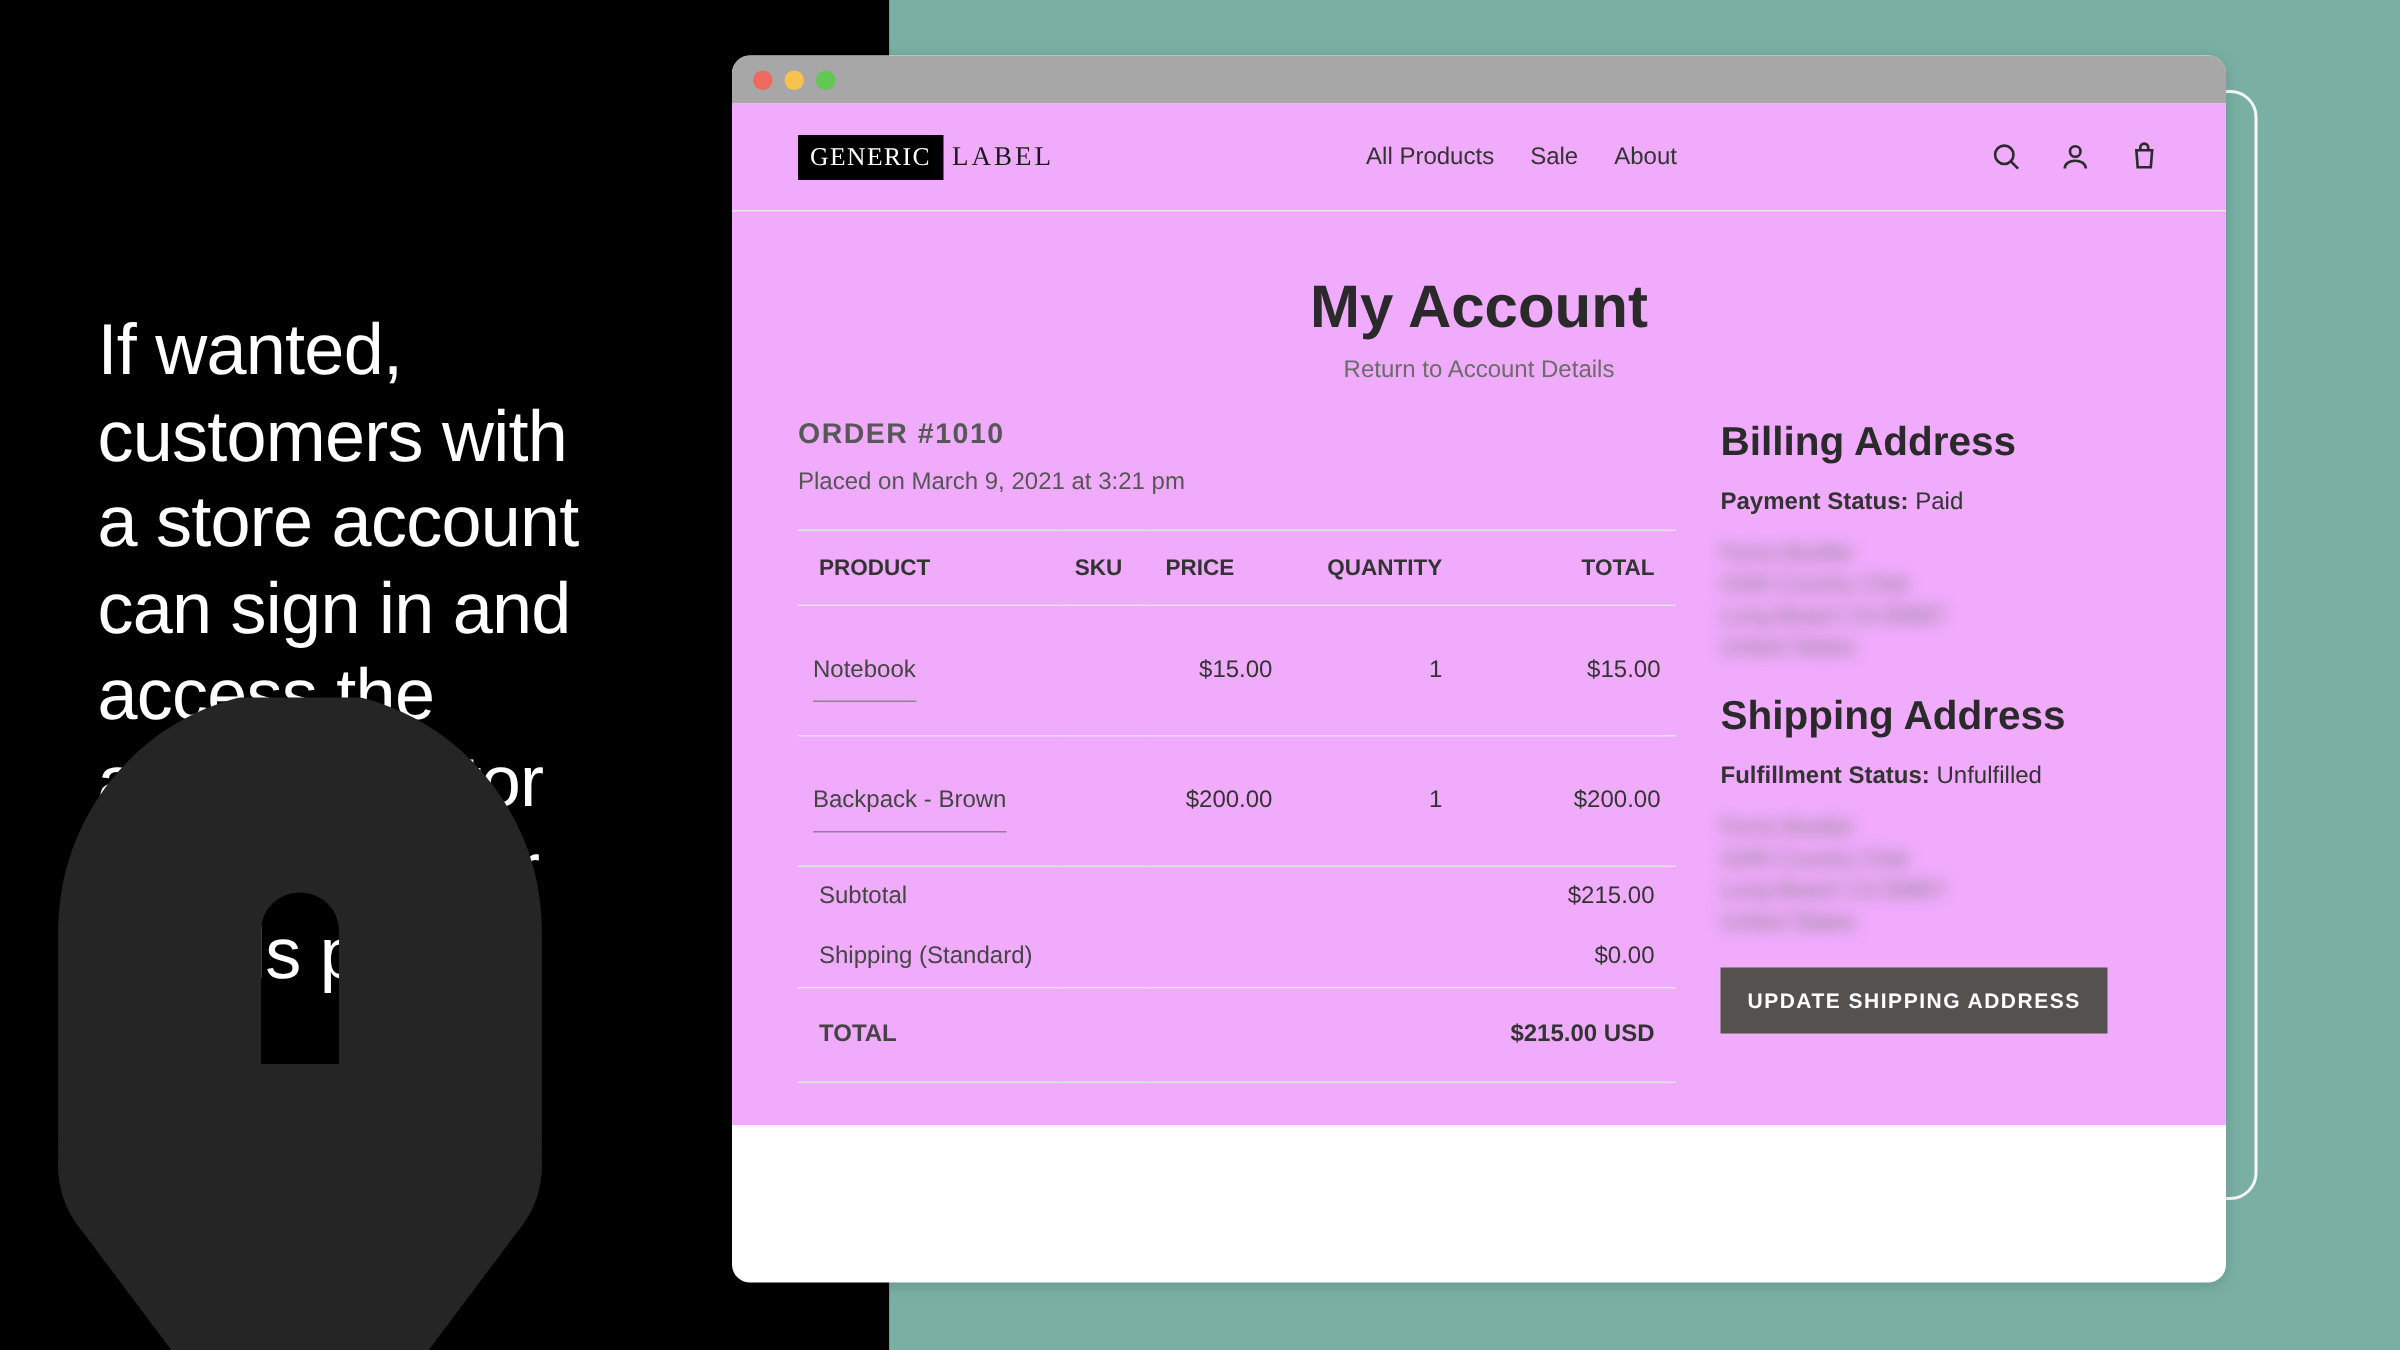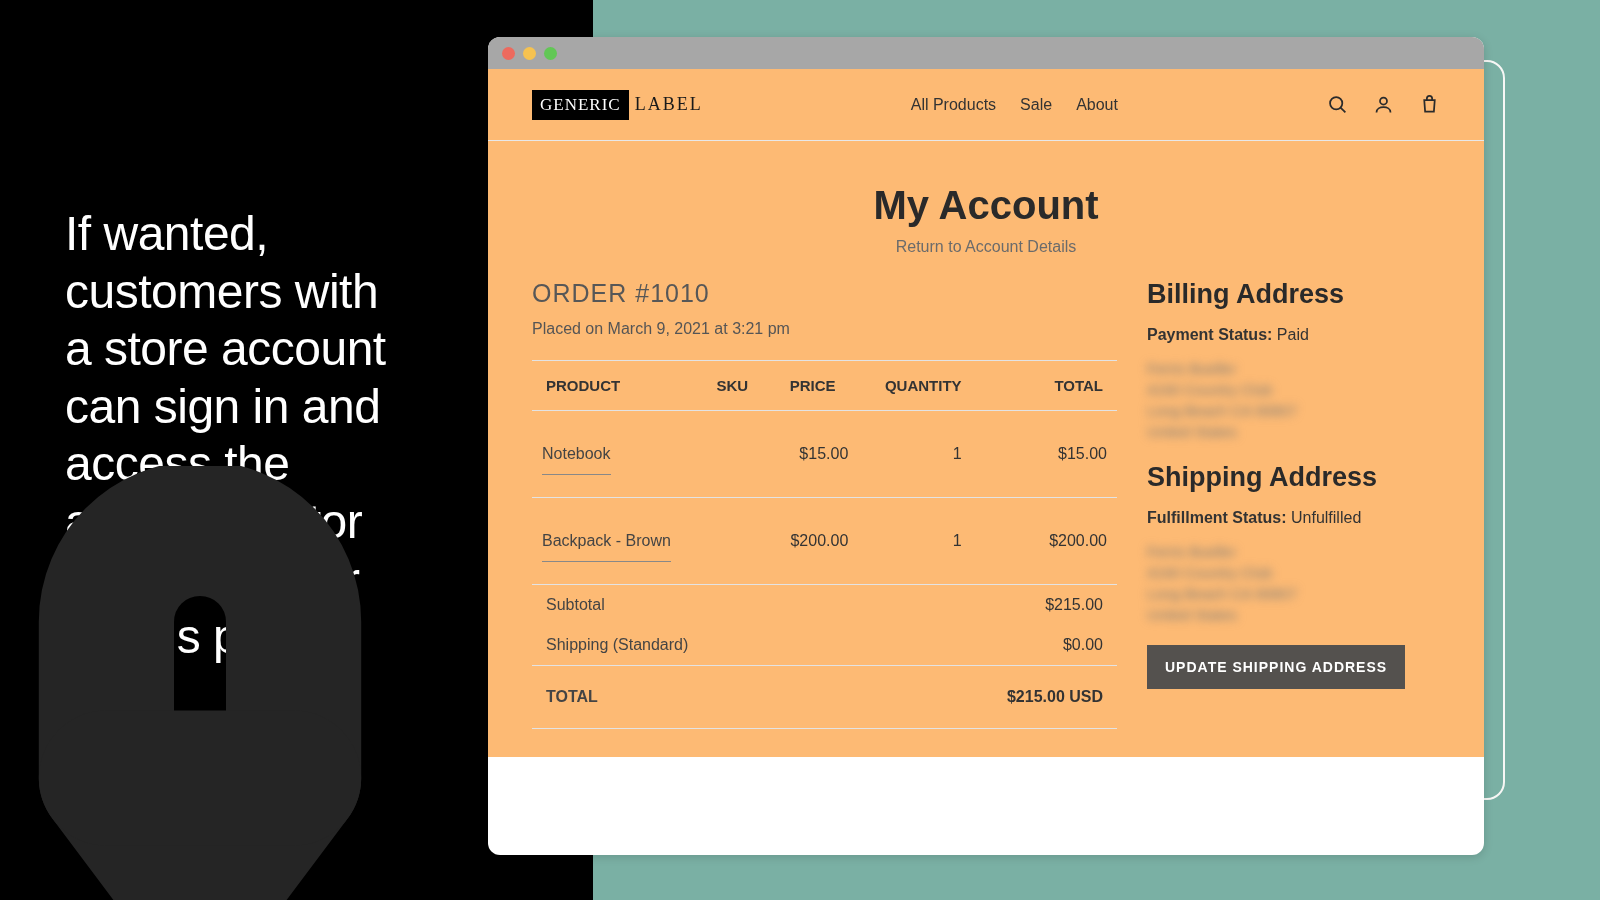--- a/index.html
+++ b/index.html
@@ -17,41 +17,41 @@
 
   
   .frame-outline { position: absolute; top: 60px; right: 95px; width: 880px; height: 740px; border: 2.5px solid #f7f7f5; border-radius: 18px; }
 
   
   .browser { position: absolute; top: 37px; left: -105px; width: 996px; height: 818px; border-radius: 12px; overflow: hidden; box-shadow: 0 2px 10px rgba(0,0,0,0.15); background: #fff; }
   .chrome { height: 32px; background: #a7a7a7; display: flex; align-items: center; padding-left: 14px; gap: 8px; }
   .tl { width: 13px; height: 13px; border-radius: 50%; }
   .tl.r { background: #ed6a5e; } .tl.y { background: #f6c250; } .tl.g { background: #62c755; }
 
-  .page { background: #fdba74; }
+  .page { background: #f0abfc; }
 
   
   .store-header { display: flex; align-items: center; padding: 0 44px; height: 72px; border-bottom: 1px solid #e8e8e8; }
   .logo { display: flex; align-items: center; gap: 0; }
   .logo .box { background: #000; color: #fff; font-family: Georgia, "Times New Roman", serif; font-size: 17px; padding: 5px 8px; letter-spacing: 1px; }
   .logo .label { font-family: Georgia, "Times New Roman", serif; font-size: 18px; letter-spacing: 2px; margin-left: 6px; color: #1a1a1a; }
   .nav { flex: 1; display: flex; justify-content: center; gap: 24px; }
   .nav a { color: #333; font-size: 16px; text-decoration: none; }
   .hdr-icons { display: flex; gap: 24px; align-items: center; }
   .hdr-icons span, .hdr-icons .ic { width: 22px; height: 22px; display: inline-flex; align-items: center; justify-content: center; }
 
   
   .body-wrap { padding: 42px 44px 28px; }
   .page-title { text-align: center; font-size: 40px; font-weight: 700; color: #2a2a2a; margin-bottom: 10px; }
   .return-link { text-align: center; font-size: 16px; color: #6b6b6b; margin-bottom: 23px; }
   .cols { display: flex; gap: 30px; }
   .order-col { flex: 0 0 585px; }
   .addr-col { flex: 1; }
 
-  .order-h { font-size: 25px; font-weight: 400; color: #575757; letter-spacing: 1px; margin-bottom: 12px; }
+  .order-h { font-size: 19px; font-weight: 700; color: #575757; letter-spacing: 1px; margin-bottom: 12px; }
   .placed { font-size: 16px; color: #555; margin-bottom: 22px; }
 
   table { width: 100%; border-collapse: collapse; font-size: 16px; color: #333; }
   thead th { font-weight: 700; font-size: 15px; color: #333; padding: 16px 10px; border-top: 1px solid #e3e3e3; border-bottom: 1px solid #e3e3e3; }
   thead th:first-child, tbody td:first-child { text-align: left; padding-left: 14px; }
   thead th:last-child, tbody td:last-child { text-align: right; padding-right: 14px; }
   tbody.items td { padding: 34px 10px; border-bottom: 1px solid #e3e3e3; text-align: right; }
   tbody.items td.prod { text-align: left; }
   tbody.items td.prod span { border-bottom: 1px solid #888; padding-bottom: 12px; color: #444; }
   tbody.summary td { padding: 11px 14px; font-size: 16px; }
@@ -131,21 +131,21 @@
         <div class="cols">
           <div class="order-col">
             <h2 class="order-h">ORDER #1010</h2>
             <div class="placed">Placed on March 9, 2021 at 3:21 pm</div>
 
             <table>
               <thead>
                 <tr>
                   <th>PRODUCT</th>
                   <th style="text-align:left">SKU</th>
-                  <th style="text-align:center">PRICE</th>
+                  <th style="text-align:left">PRICE</th>
                   <th style="text-align:right">QUANTITY</th>
                   <th>TOTAL</th>
                 </tr>
               </thead>
               <tbody class="items">
                 <tr>
                   <td class="prod"><span>Notebook</span></td>
                   <td></td>
                   <td>$15.00</td>
                   <td>1</td>

